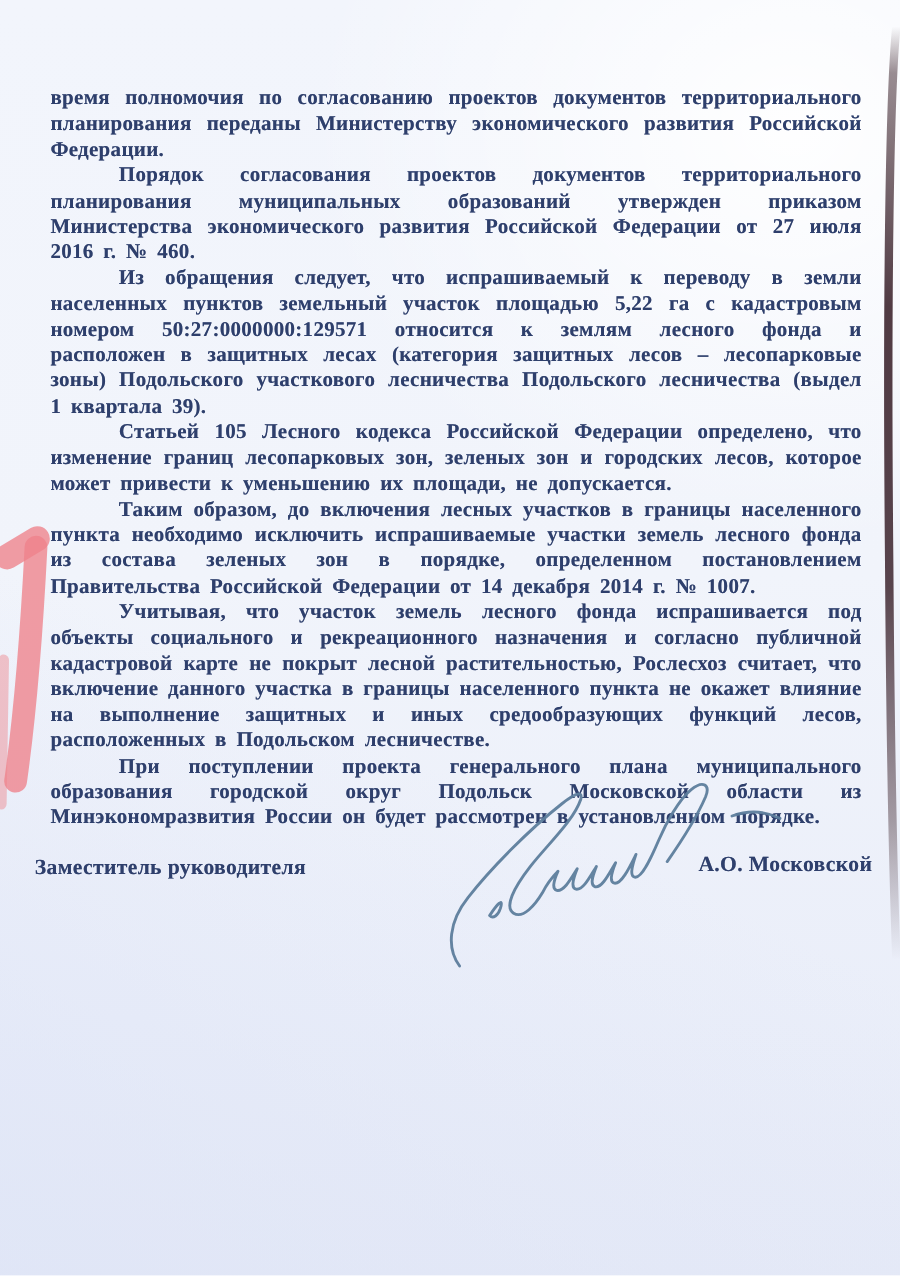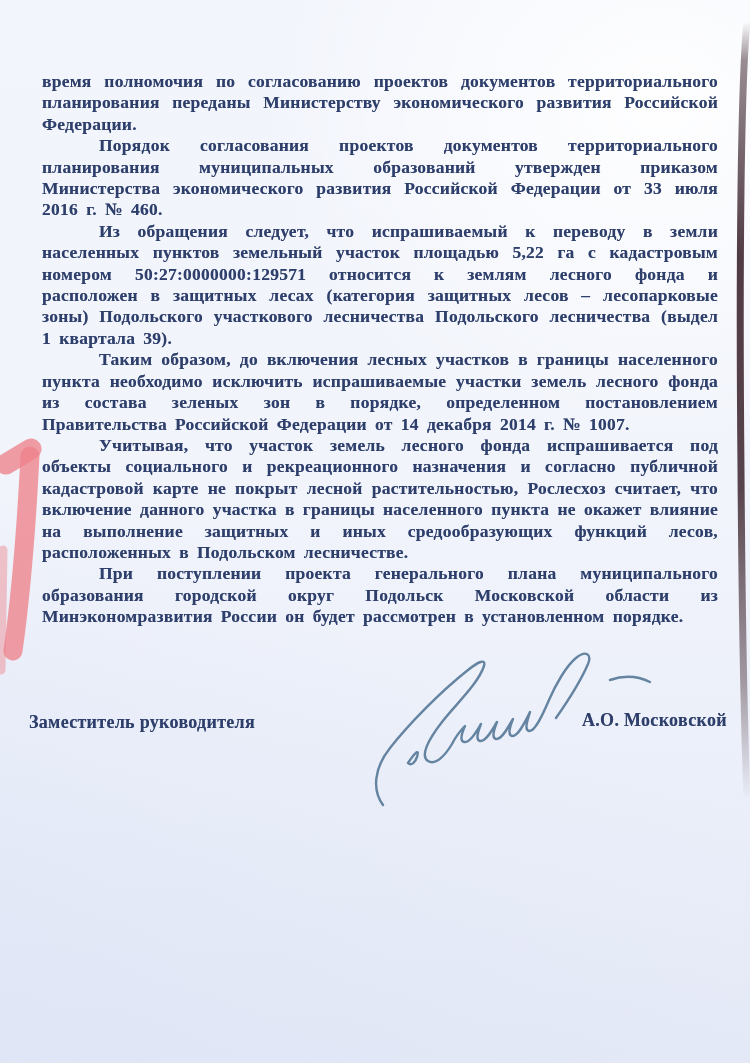--- a/index.html
+++ b/index.html
@@ -59,22 +59,23 @@
   </svg>
 
   <svg class="red-mark" width="70" height="245" viewBox="0 0 70 245">
     <path d="M 6 34 L 31 19" stroke-width="21" opacity="0.78"></path>
     <path d="M 30 26 C 27 85, 23 150, 13 221" stroke-width="19" opacity="0.78"></path>
     <path d="M 3 120 L 1 240" stroke-width="9" opacity="0.45"></path>
   </svg>
 
   <div class="body-text" id="paragraphs">
       <p class="first">время полномочия по согласованию проектов документов территориального планирования переданы Министерству экономического развития Российской Федерации.</p>
-      <p>Порядок согласования проектов документов территориального планирования муниципальных образований утвержден приказом Министерства экономического развития Российской Федерации от 33 июля 2016 г. № 460.</p>
+      <p>Порядок согласования проектов документов территориального планирования муниципальных образований утвержден приказом Министерства экономического развития Российской Федерации от 27 июля 2016 г. № 460.</p>
       <p>Из обращения следует, что испрашиваемый к переводу в земли населенных пунктов земельный участок площадью 5,22 га с кадастровым номером 50:27:0000000:129571 относится к землям лесного фонда и расположен в защитных лесах (категория защитных лесов – лесопарковые зоны) Подольского участкового лесничества Подольского лесничества (выдел 1 квартала 39).</p>
+      <p>Статьей 105 Лесного кодекса Российской Федерации определено, что изменение границ лесопарковых зон, зеленых зон и городских лесов, которое может привести к уменьшению их площади, не допускается.</p>
       <p>Таким образом, до включения лесных участков в границы населенного пункта необходимо исключить испрашиваемые участки земель лесного фонда из состава зеленых зон в порядке, определенном постановлением Правительства Российской Федерации от 14 декабря 2014 г. № 1007.</p>
       <p>Учитывая, что участок земель лесного фонда испрашивается под объекты социального и рекреационного назначения и согласно публичной кадастровой карте не покрыт лесной растительностью, Рослесхоз считает, что включение данного участка в границы населенного пункта не окажет влияние на выполнение защитных и иных средообразующих функций лесов, расположенных в Подольском лесничестве.</p>
       <p>При поступлении проекта генерального плана муниципального образования городской округ Подольск Московской области из Минэкономразвития России он будет рассмотрен в установленном порядке.</p>
     </div>
 
   <div class="sig-title">Заместитель руководителя</div>
 
   <svg class="signature" width="300" height="190" viewBox="0 0 300 190">
     <path d="M 23 175
              C 12 160, 14 138, 30 118

